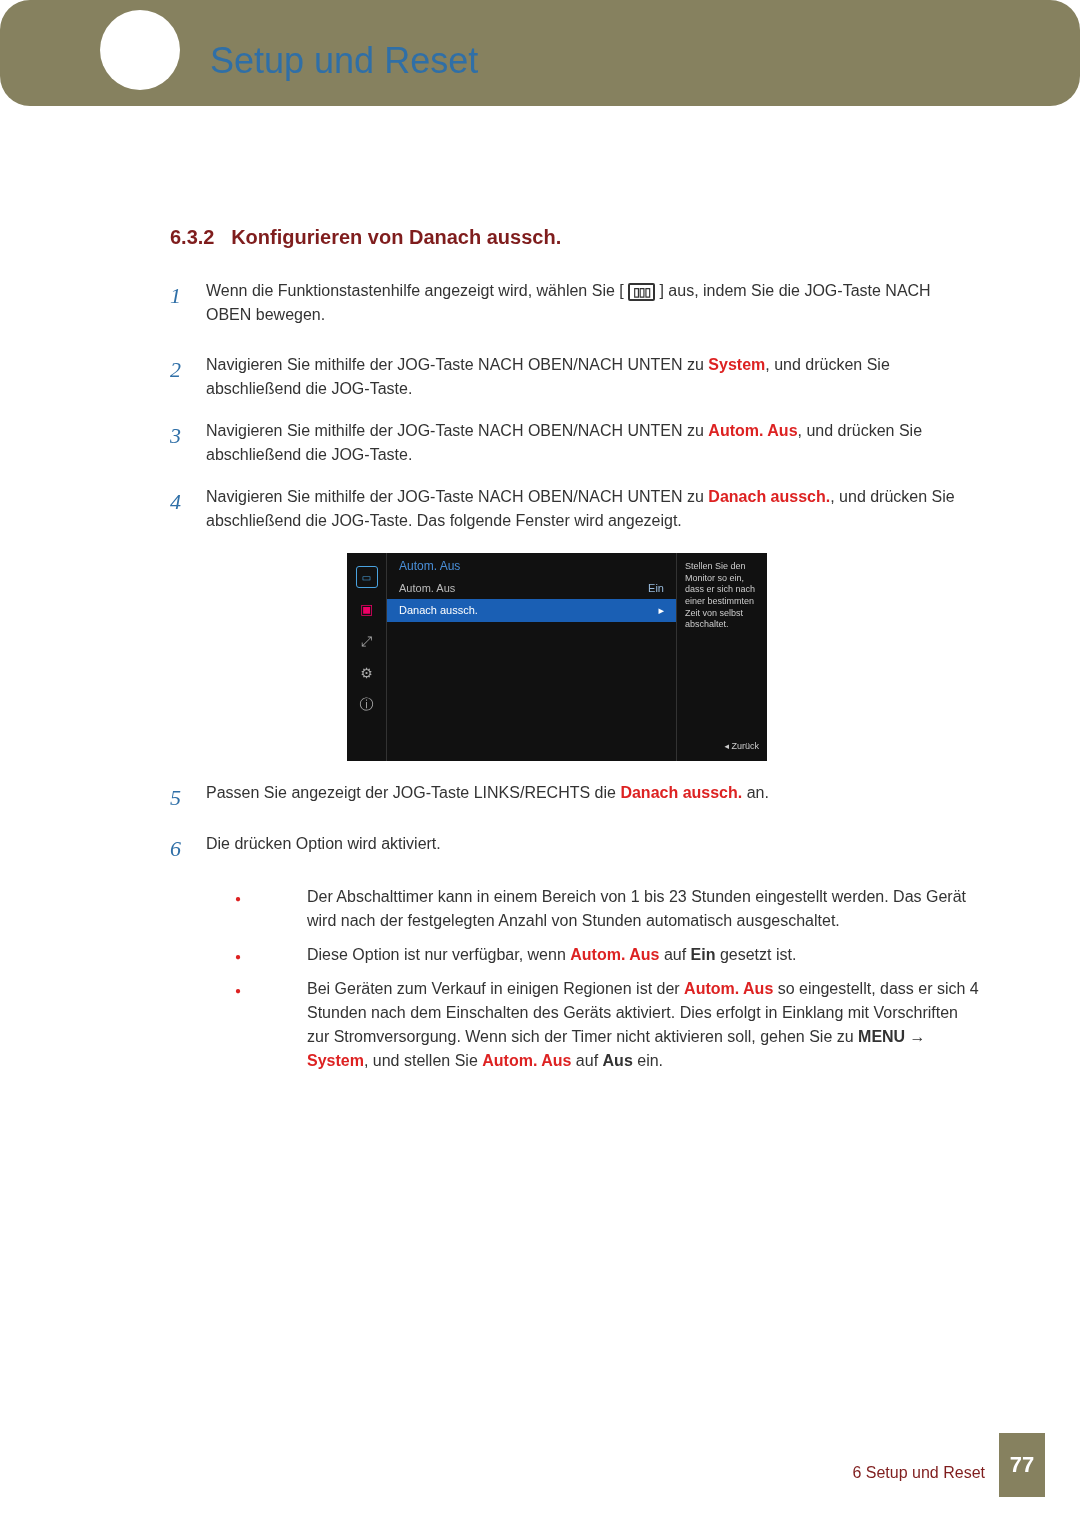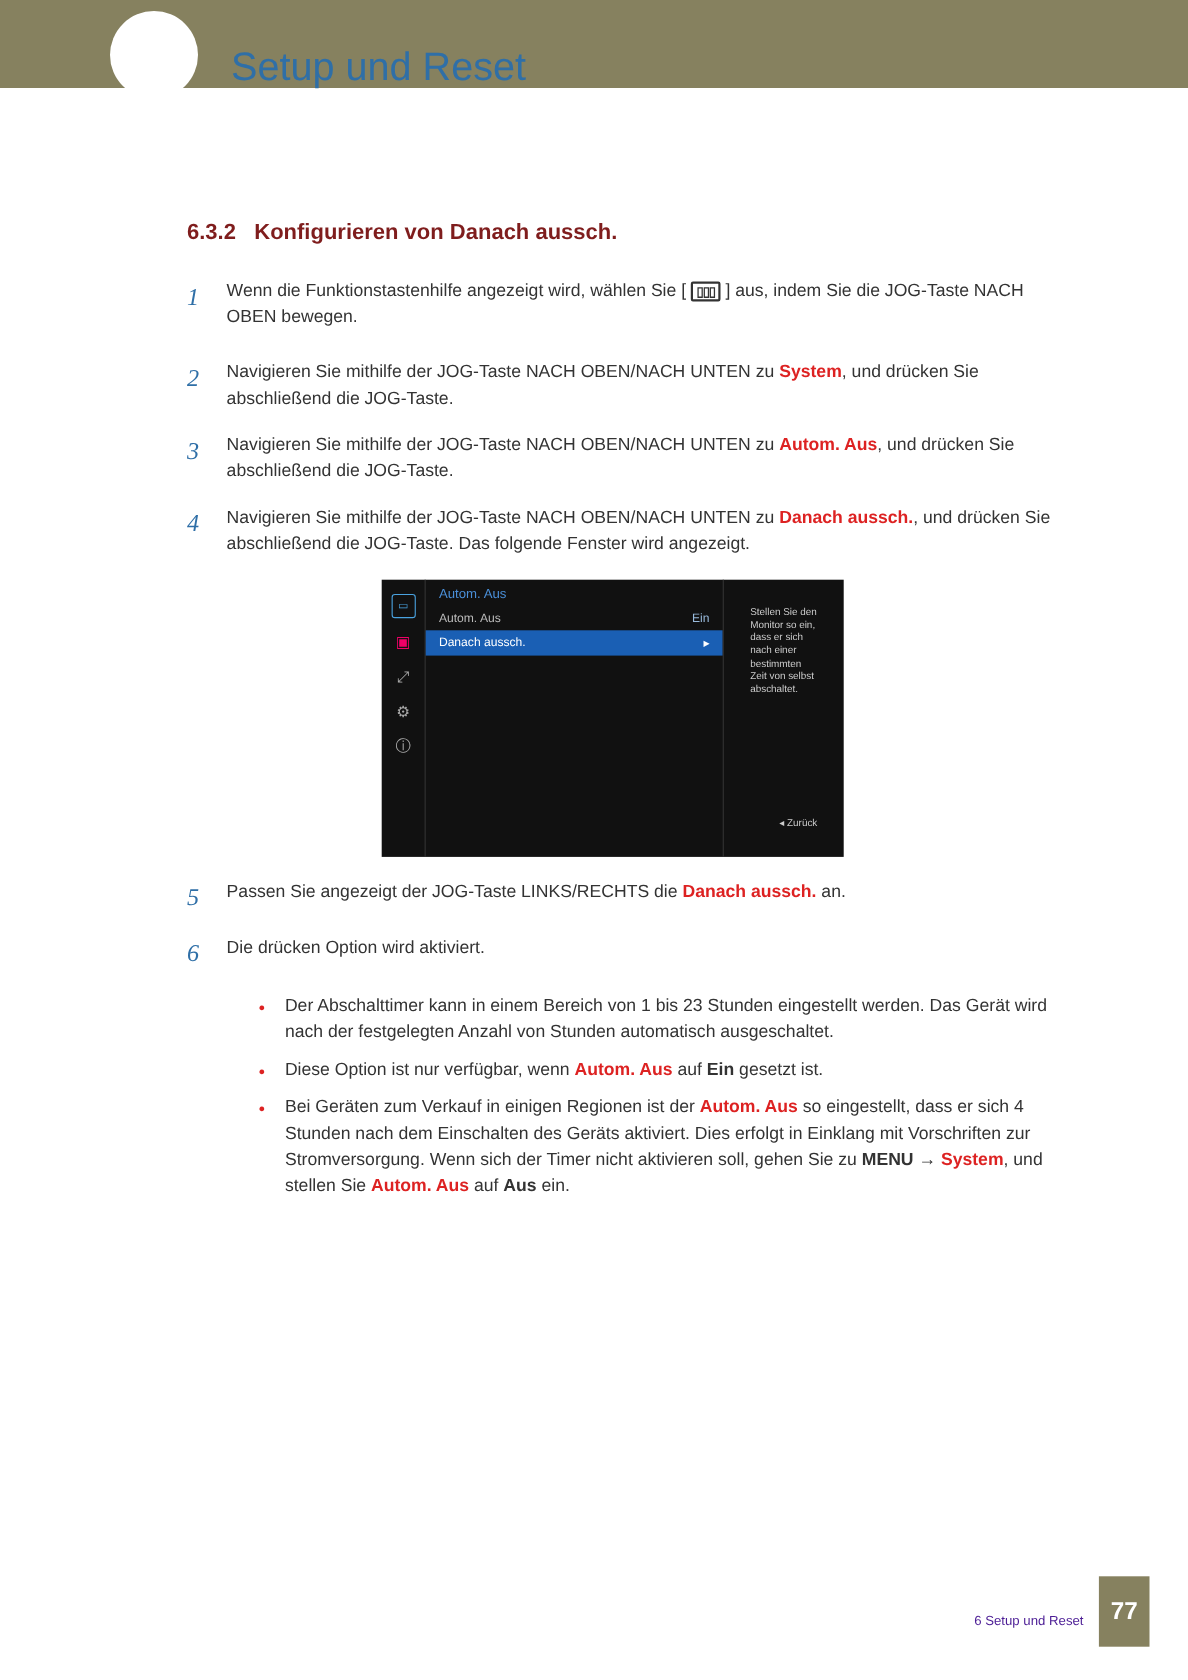--- a/index.html
+++ b/index.html
@@ -6,22 +6,23 @@
   body {
     font-family: Arial, Helvetica, sans-serif;
     background: #fff;
     width: 1080px;
     height: 1527px;
     position: relative;
     overflow: hidden;
   }
   .header-bar {
     background: #86815f;
-    height: 80px;
+    height: 106px;
     position: relative;
+    border-radius: 30px;
   }
   .chapter-circle {
     position: absolute;
     left: 100px;
     top: 10px;
     width: 80px;
     height: 80px;
     border-radius: 50%;
     background: #fff;
     display: flex;
@@ -126,23 +127,23 @@
     color: #bbb;
   }
   .osd-row.sel {
     background: #1a5fb4;
     color: #fff;
   }
   .osd-row .r { color: #9bd; }
   .osd-row.sel .arrow::after { content: '▸'; }
   .osd-body { flex: 1; min-height: 120px; }
   .osd-right {
-    width: 110px;
+    width: 91px;
     border-left: 1px solid #333;
-    padding: 24px;
+    padding: 8px;
     font-size: 9px;
     color: #ccc;
     line-height: 1.3;
   }
 
   .notes {
     margin-left: 65px;
     margin-top: 20px;
   }
   .note-item {
@@ -152,37 +153,37 @@
     color: #333;
     margin-bottom: 10px;
   }
   .bullet {
     color: #d22;
     font-size: 10px;
     width: 24px;
     flex-shrink: 0;
     padding-top: 6px;
   }
-  .note-text { flex: 1; }
+  .note-text { flex: 1; margin-left: 48px; }
   .arrow-sym { font-family: 'Arial'; }
 
   .footer {
     position: absolute;
     bottom: 30px;
     left: 0;
     right: 35px;
     text-align: right;
     display: flex;
     align-items: center;
     justify-content: flex-end;
     gap: 14px;
   }
   .footer-text {
-    color: #4c1d95;
-    font-size: 12px;
+    color: #7f1d1d;
+    font-size: 16px;
     margin-top: 16px;
   }
   .page-box {
     background: #86815f;
     color: #fff;
     width: 46px;
     height: 64px;
     display: flex;
     align-items: center;
     justify-content: center;

